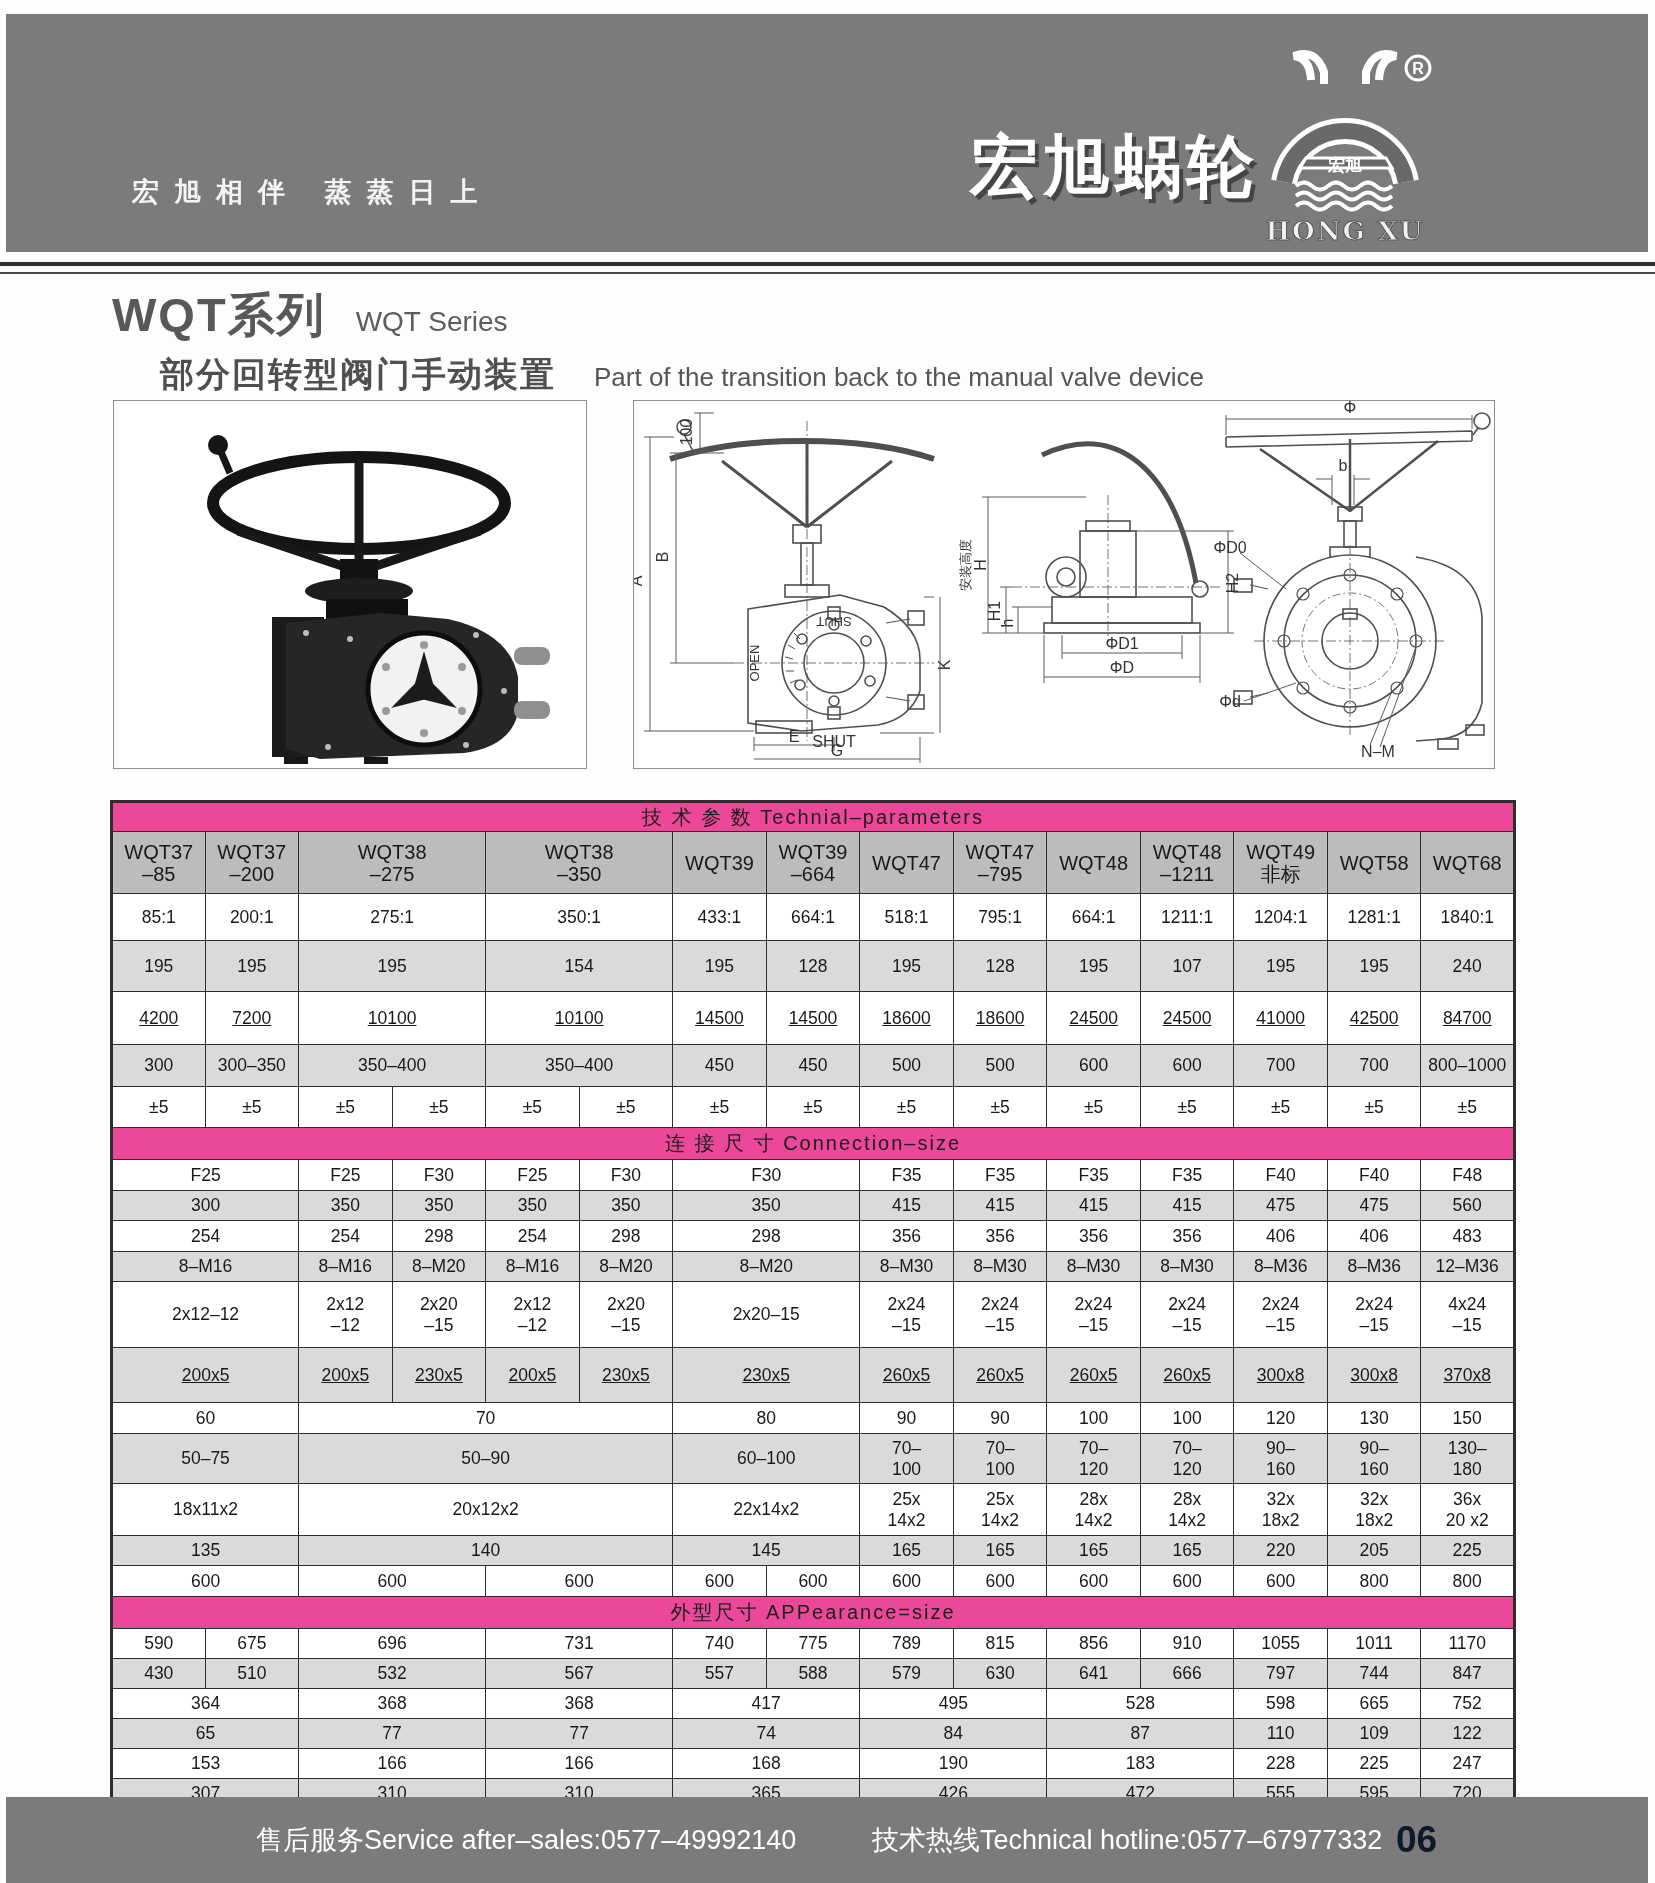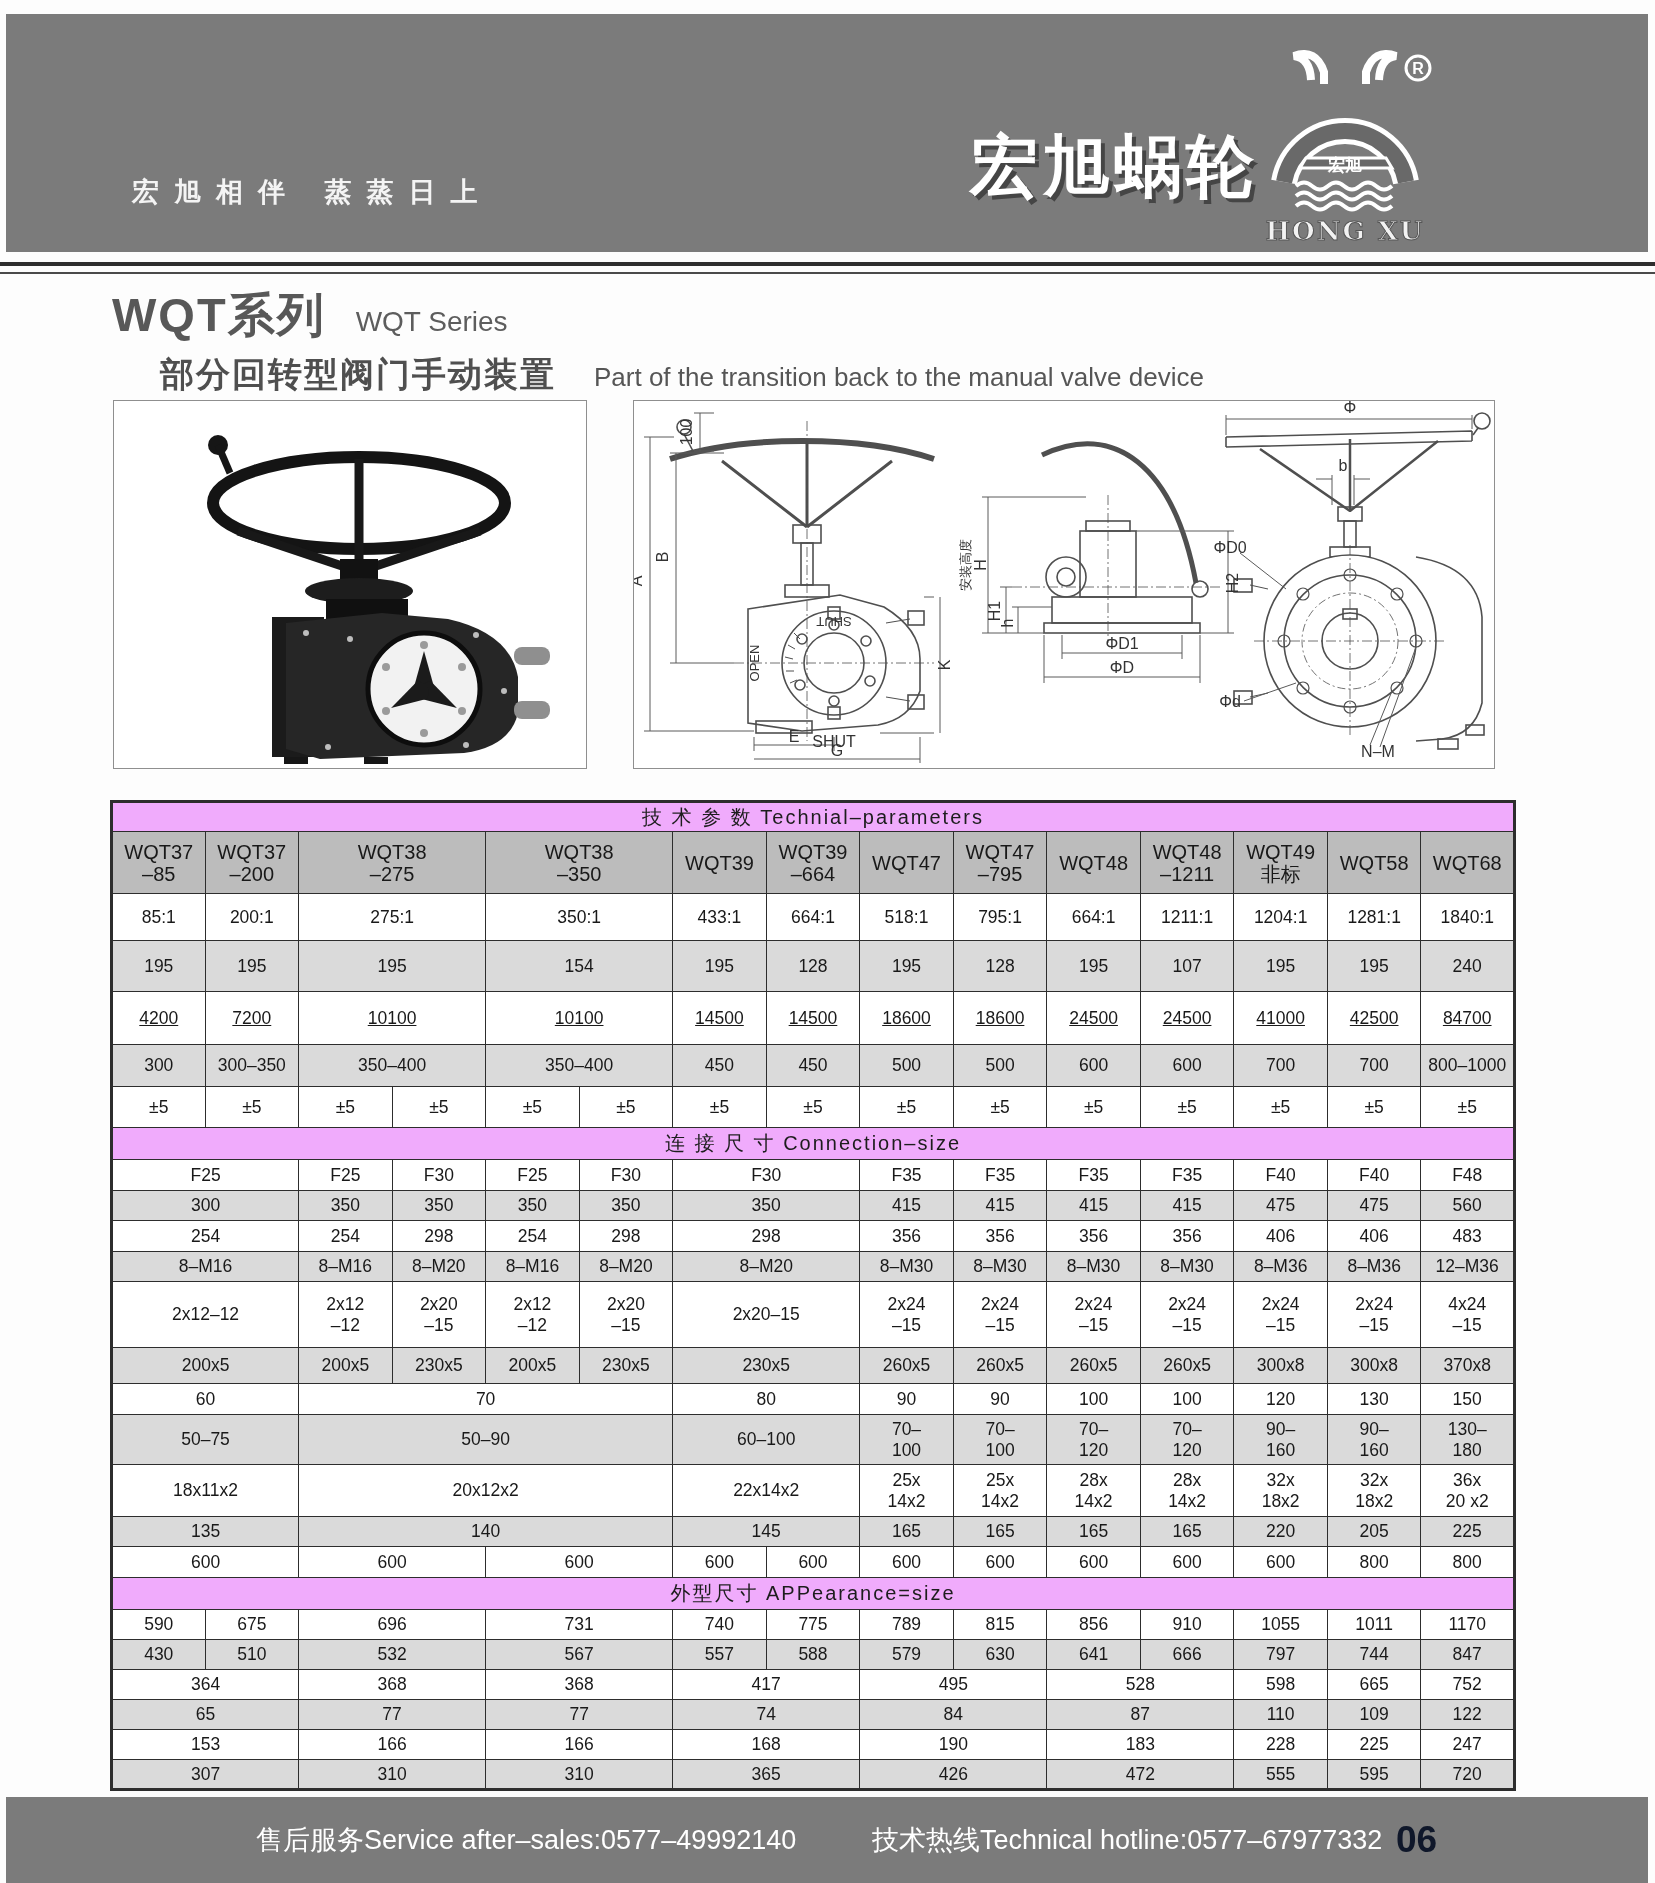--- a/index.html
+++ b/index.html
@@ -35,21 +35,21 @@
 
   
   .table-wrap{position:absolute;left:110px;top:800px;width:1406px;}
   table.ptable{border-collapse:collapse;table-layout:fixed;width:100%;
       border:3px solid #2d2d2d;font-size:17.5px;color:#191919;}
   table.ptable td{border:1.6px solid #2d2d2d;text-align:center;vertical-align:middle;
       padding:1px 1px;white-space:pre-line;line-height:1.15;}
   tr.white td{background:#ffffff;}
   tr.gray td{background:#dadada;}
   tr.model td{background:#bcbcbc;font-size:20px;line-height:1.1;}
-  td.section{background:#f0abfc;font-size:20px;letter-spacing:2px;color:#1d1d1d;
+  td.section{background:#ec4899;font-size:20px;letter-spacing:2px;color:#1d1d1d;
       border-top:3px solid #2d2d2d;border-bottom:3px solid #2d2d2d;}
 
   
   .footer{position:absolute;left:6px;right:7px;bottom:0;height:86px;background:#7b7b7b;}
   .footer .service{position:absolute;left:250px;top:50%;transform:translateY(-50%);
       color:#fff;font-size:27px;}
   .footer .hotline{position:absolute;left:866px;top:50%;transform:translateY(-50%);
       color:#fff;font-size:27px;}
   .footer .pageno{position:absolute;left:1390px;top:50%;transform:translateY(-50%);
       color:#0f172a;font-size:37px;font-weight:bold;}
@@ -480,21 +480,21 @@
 –15</td>
             <td>2x24
 –15</td>
             <td>2x24
 –15</td>
             <td>2x24
 –15</td>
             <td>4x24
 –15</td>
           </tr>
-          <tr class="gray" style="height: 36px;">
+          <tr class="gray" style="height: 55px; text-decoration: underline;">
             <td colspan="2">200x5</td>
             <td>200x5</td>
             <td>230x5</td>
             <td>200x5</td>
             <td>230x5</td>
             <td colspan="2">230x5</td>
             <td>260x5</td>
             <td>260x5</td>
             <td>260x5</td>
             <td>260x5</td>

